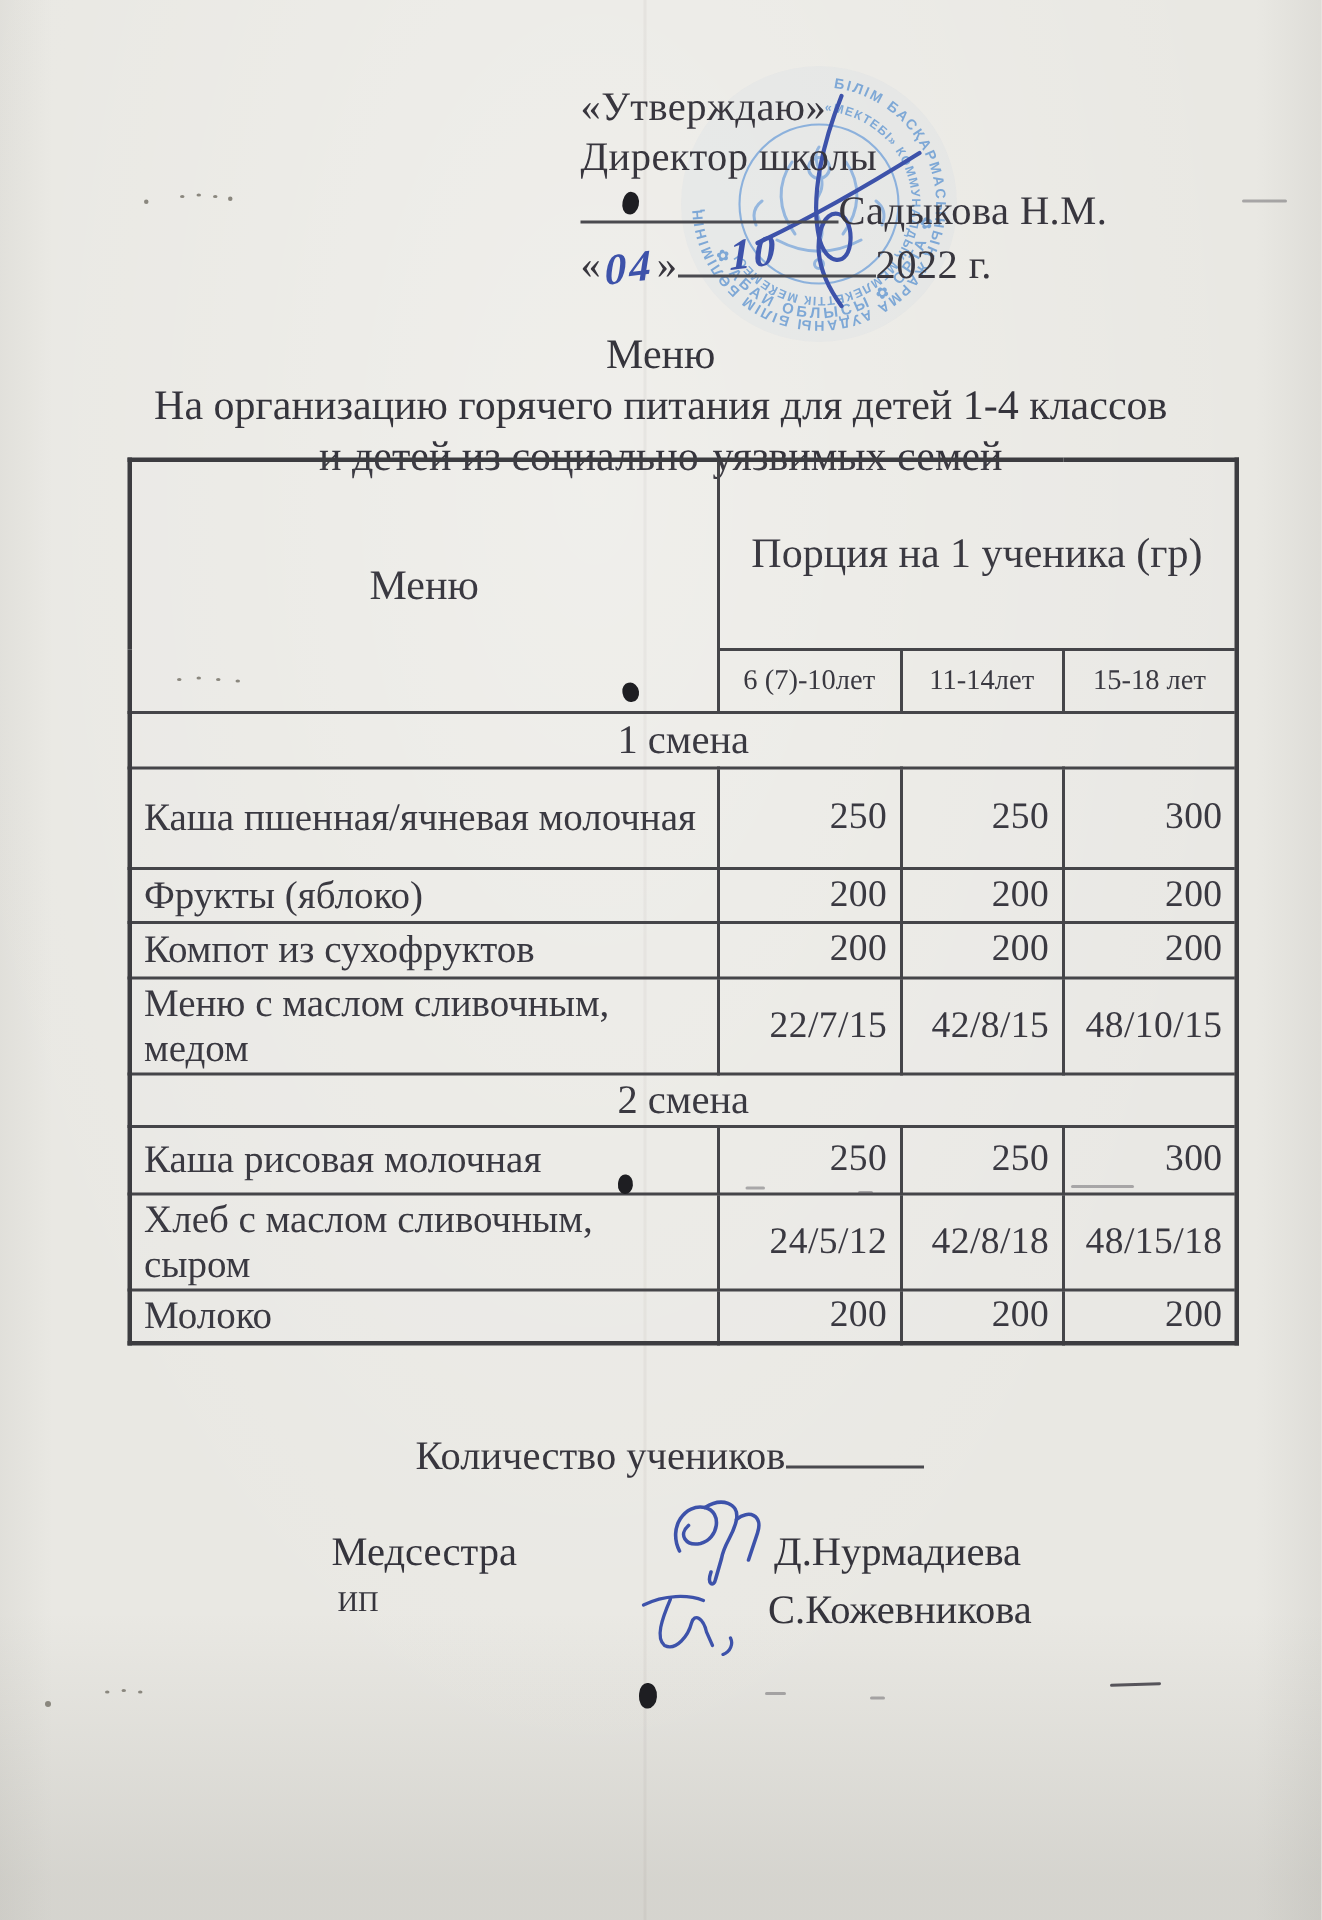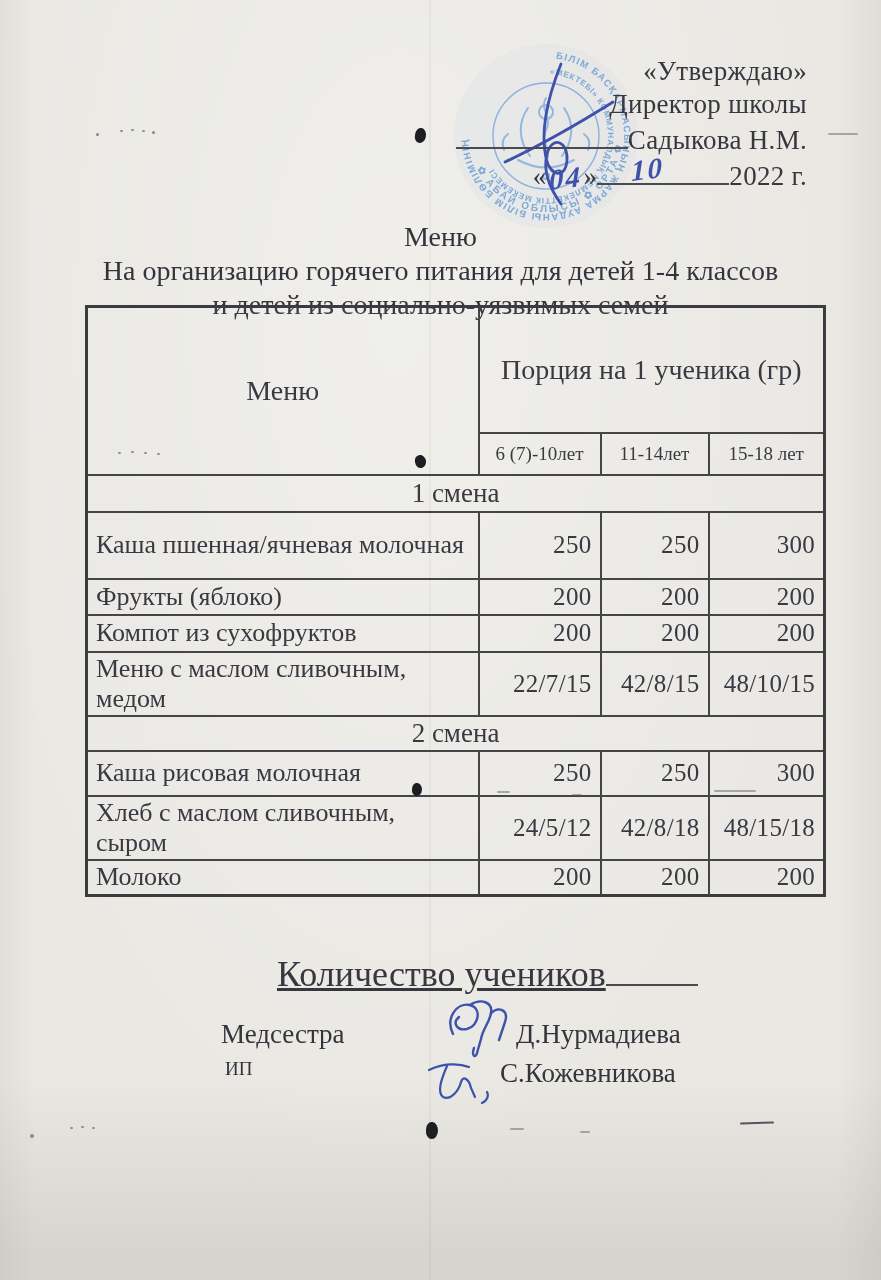--- a/index.html
+++ b/index.html
@@ -18,21 +18,21 @@
       linear-gradient(to right, rgba(110,108,100,0.07) 0%, rgba(110,108,100,0) 4%, rgba(110,108,100,0) 95%, rgba(110,108,100,0.09) 100%),
       #e9e8e3;
   }
   .fold{
     position:absolute;left:429px;top:0;width:2px;height:1280px;
     background:rgba(95,93,86,0.06);
   }
   
   .approval{
     position:absolute;top:55px;right:74px;width:420px;
-    text-align:right;font-size:27px;line-height:33px;color:#38363e;
+    text-align:left;font-size:27px;line-height:33px;color:#38363e;
     letter-spacing:0.3px;
   }
   .sig-line{
     display:inline-block;width:172px;height:26px;
     border-bottom:2px solid #4a4a4f;vertical-align:baseline;
   }
   .date-line{
     display:inline-block;width:132px;height:26px;
     border-bottom:2px solid #4a4a4f;vertical-align:baseline;
     position:relative;
@@ -56,26 +56,26 @@
     border-collapse:collapse;table-layout:fixed;
     font-size:26px;color:#3a3941;
   }
   table.menu td{border:2px solid #454549;padding:1px 8px;vertical-align:middle;background:rgba(255,255,255,0.04);}
   table.menu{border:3px solid #3c3c40;}
   td.hdr{text-align:center;font-size:28px;}
   td.age{text-align:center;font-size:19px;}
   td.section{text-align:center;font-size:27px;}
   td.val{text-align:right;font-size:25px;letter-spacing:0.3px;}
   
-  .students{position:absolute;left:277px;top:953px;font-size:36px;color:#38363e;text-decoration:underline;}
+  .students{position:absolute;left:277px;top:953px;font-size:27px;color:#38363e;}
   .students .line{display:inline-block;width:92px;height:24px;border-bottom:2px solid #4a4a4f;}
   .role-1{position:absolute;left:221px;top:1019px;font-size:27px;}
   .name-1{position:absolute;left:516px;top:1019px;font-size:27px;}
   .role-2{position:absolute;left:225px;top:1058px;font-size:19px;}
-  .name-2{position:absolute;left:500px;top:1058px;font-size:27px;text-align:right;}
+  .name-2{position:absolute;left:512px;top:1058px;font-size:27px;text-align:right;}
   .nurse-sig{position:absolute;left:443px;top:998px;width:80px;height:62px;}
   .ip-sig{position:absolute;left:425px;top:1056px;width:72px;height:48px;}
   
   .blob{position:absolute;background:#1e1e22;border-radius:45% 55% 50% 50%;}
   .speck{position:absolute;background:#8a877e;border-radius:50%;}
   .dash{position:absolute;background:#56545a;height:2px;border-radius:1px;}
   .dash.faint{background:rgba(86,84,90,0.45);}
 </style>
 </head>
 <body>

